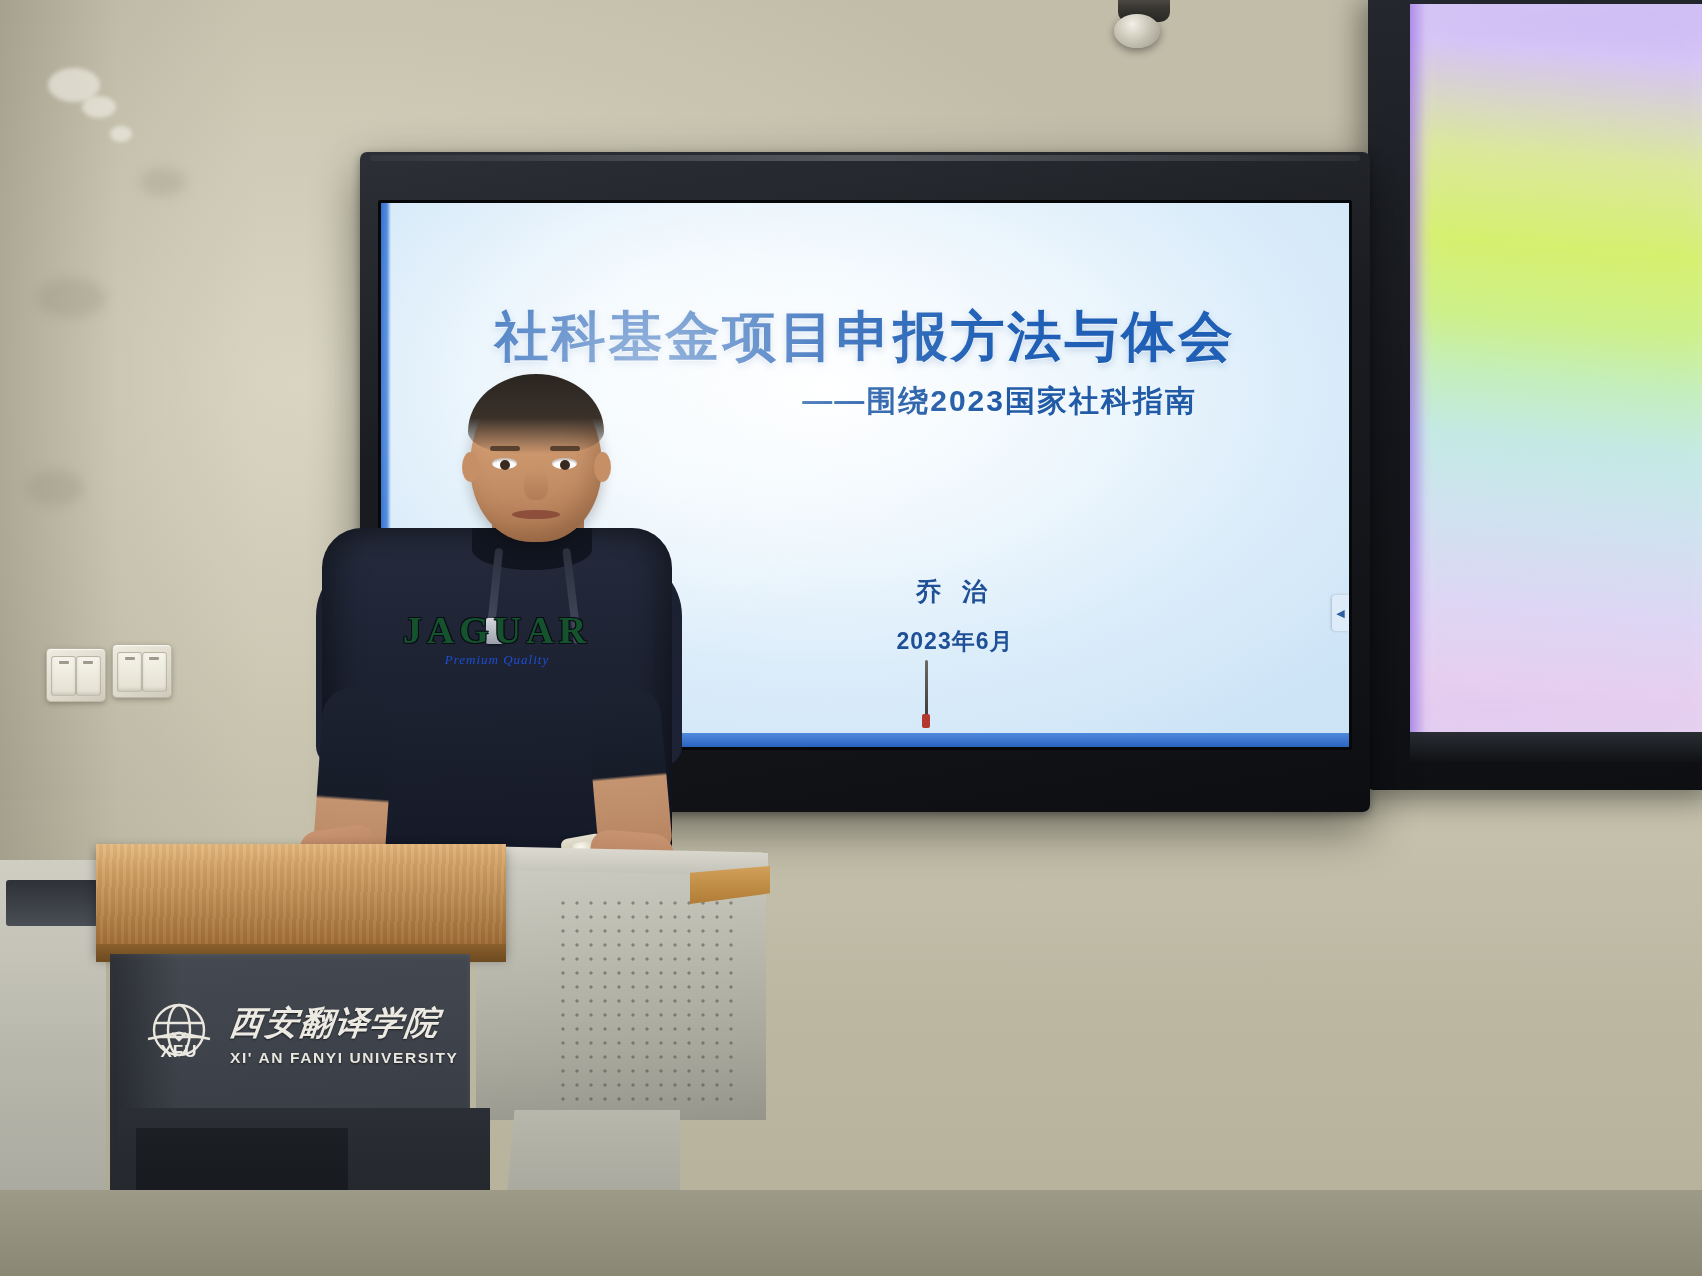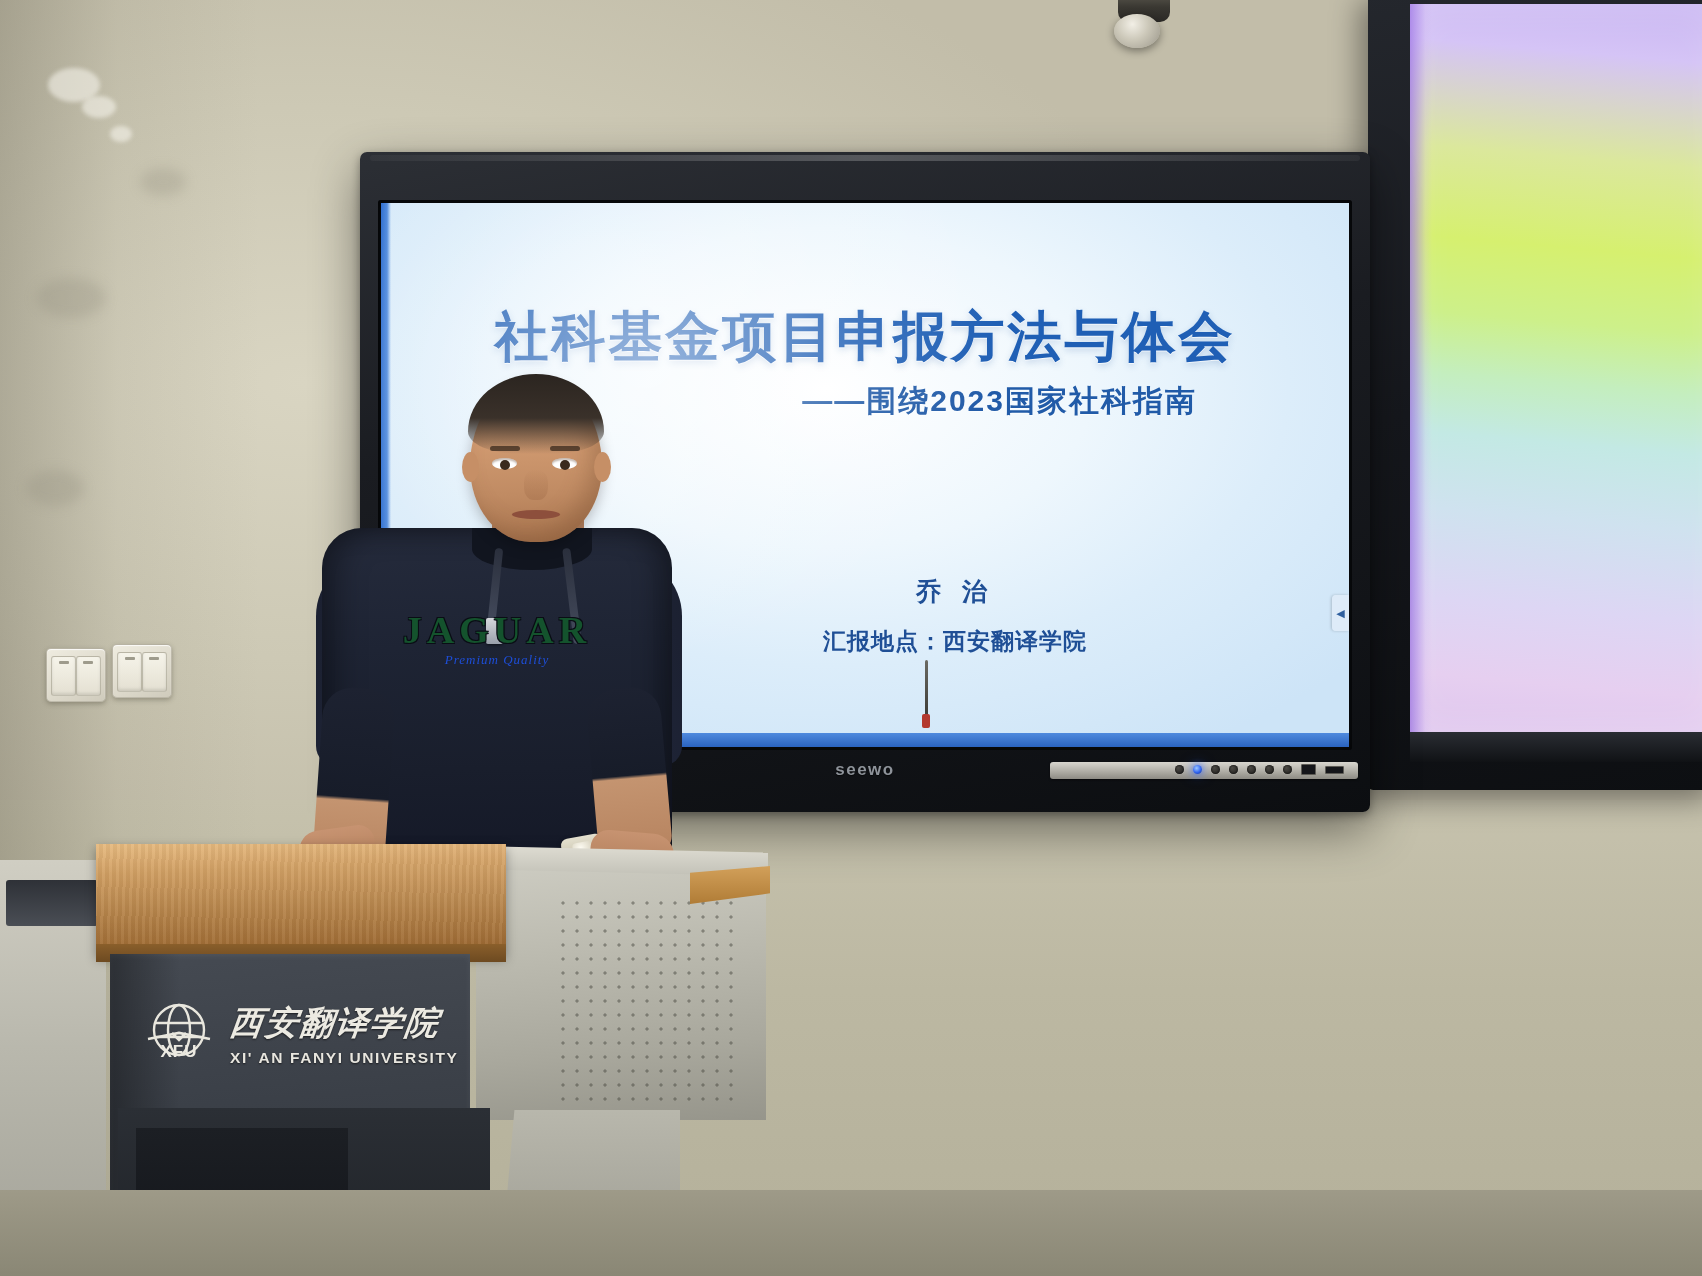--- a/index.html
+++ b/index.html
@@ -798,45 +798,30 @@
     <div class="board-inner-frame">
       <div class="slide">
         <div class="slide-left-band"></div>
 
         <div class="slide-title">社科基金项目申报方法与体会</div>
 
         <div class="slide-subtitle">——围绕2023国家社科指南</div>
 
         <div class="slide-meta">
           <div class="m-author">乔 治</div>
-          <div class="m-venue">汇报地点：西安翻译学院</div>
+          <div class="m-date">2023年6月</div>
         </div>
 
         <div class="slide-glare"></div>
         <div class="slide-bottom-band"></div>
 
         <div class="slide-tab">◀</div>
       </div>
     </div>
 
-    <div class="board-chin">
-      <div class="chin-brand">seewo</div>
-      <div class="chin-rail"></div>
-      <div class="chin-ports">
-        <div class="port-btn"></div>
-        <div class="port-btn lit"></div>
-        <div class="port-btn"></div>
-        <div class="port-btn"></div>
-        <div class="port-btn"></div>
-        <div class="port-btn"></div>
-        <div class="port-btn"></div>
-        <div class="port-slot"></div>
-        <div class="port-slot wide"></div>
-      </div>
-    </div>
   </div>
 
   <div class="board-cable"></div>
   <div class="board-cable-tip"></div>
 
   <div class="person">
     <div class="p-shoulder-l"></div>
     <div class="p-shoulder-r"></div>
     <div class="p-neck"></div>
     <div class="p-shirt"></div>

